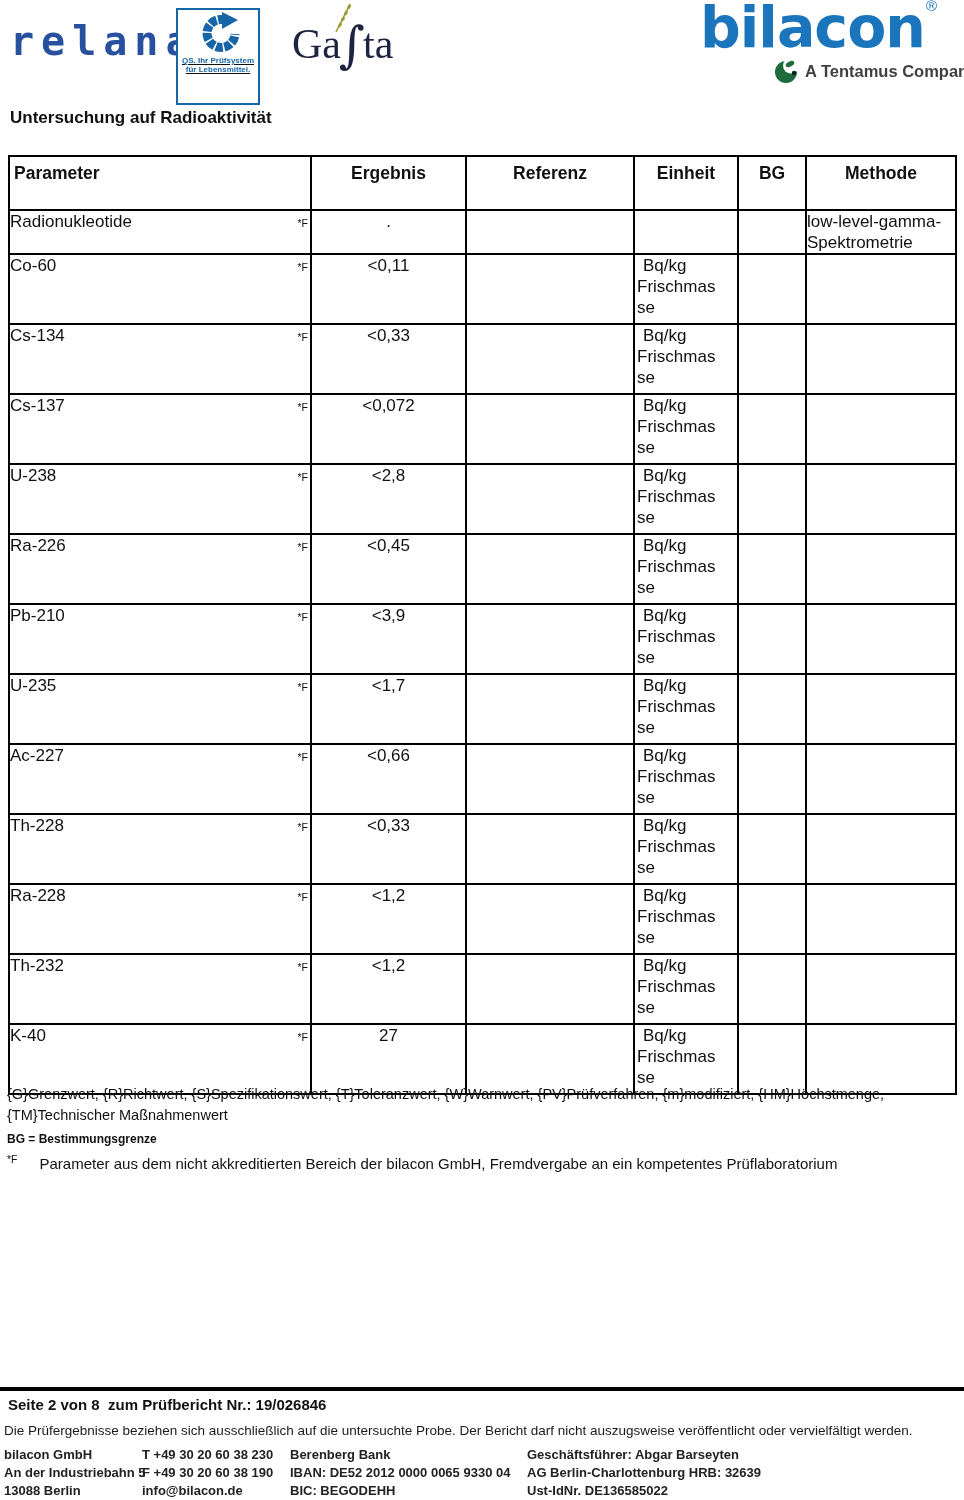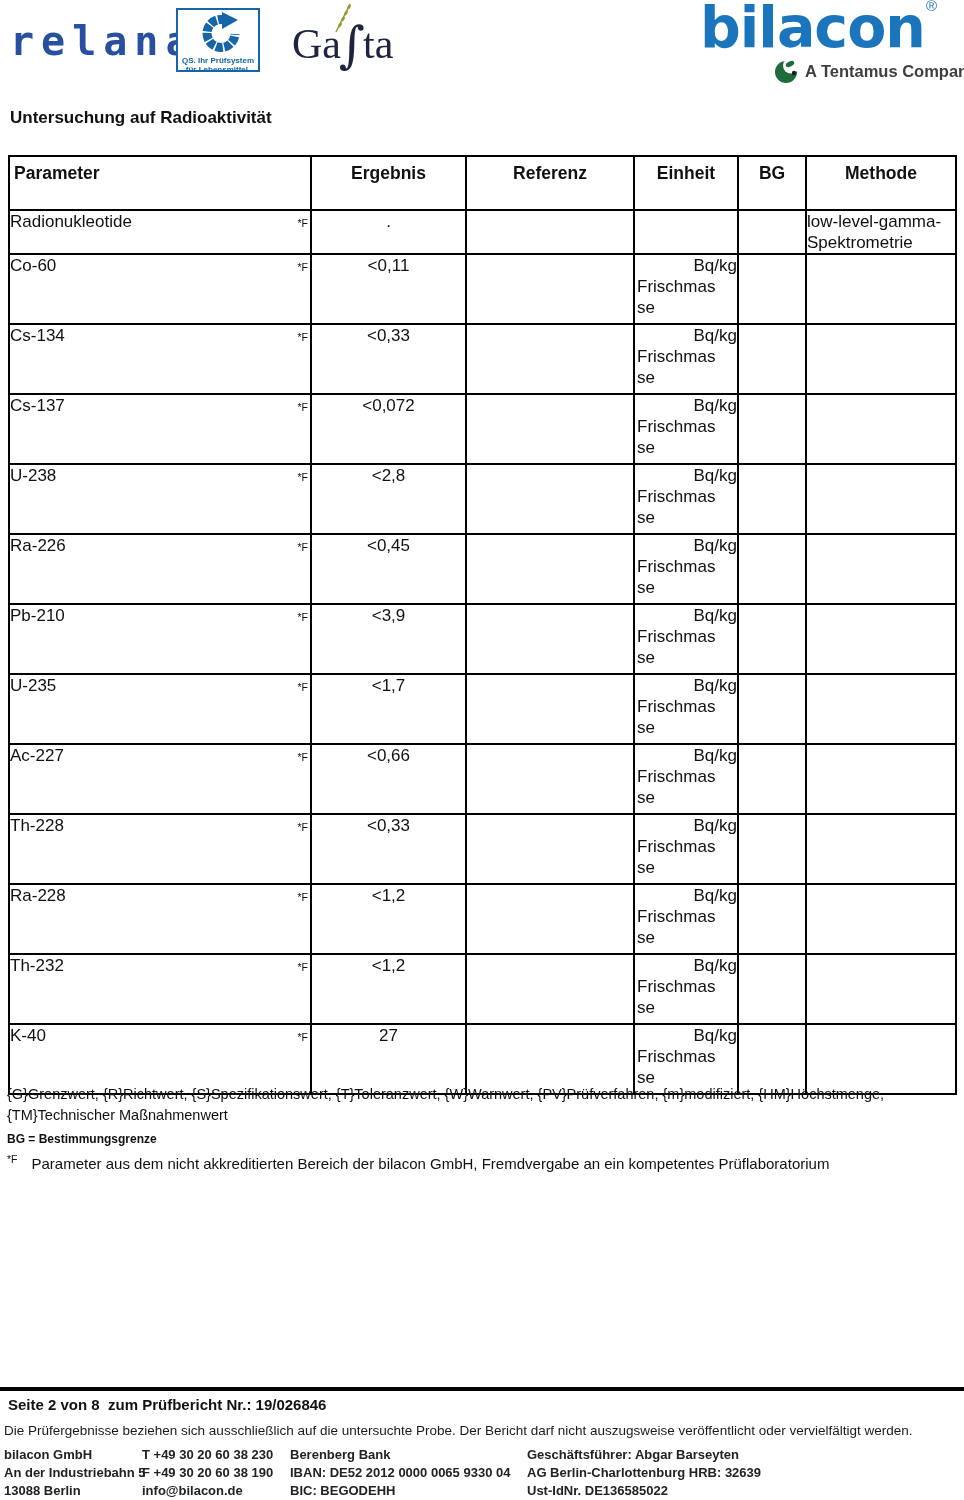--- a/index.html
+++ b/index.html
@@ -12,21 +12,21 @@
     --sprig-gold:#9a9a33;
   }
   html,body{margin:0;padding:0;background:#ffffff;}
   body{width:964px;height:1500px;font-family:"Liberation Sans",sans-serif;color:var(--text-dark);}
   .page{position:relative;width:964px;height:1500px;background:#fff;overflow:hidden;}
 
   
   .logoband{position:absolute;top:0;left:0;width:964px;height:110px;}
   .relana{position:absolute;left:10px;top:18px;color:var(--relana-blue);font-weight:700;font-size:40px;letter-spacing:7px;font-family:"DejaVu Sans Mono","Liberation Sans",sans-serif;}
   .relana sup{font-size:13px;letter-spacing:0;position:relative;top:-14px;left:-4px;}
-  .qsbox{position:absolute;left:176px;top:8px;width:84px;height:64px;border:2px solid var(--qs-blue);box-sizing:border-box;background:#fff;text-align:center;}
+  .qsbox{position:absolute;left:176px;top:8px;width:84px;height:97px;border:2px solid var(--qs-blue);box-sizing:border-box;background:#fff;text-align:center;text-decoration:underline;}
   .qsbox svg{display:block;margin:2px auto 0 auto;}
   .qstext{color:var(--qs-blue);font-weight:700;font-size:8px;line-height:9px;}
   .gafta{position:absolute;left:292px;top:12px;width:90px;height:80px;color:var(--gafta-navy);font-family:"Liberation Serif",serif;font-size:42px;}
   .gafta .gf{font-family:"DejaVu Serif",serif;font-size:50px;position:relative;top:4px;margin:0 -2px;}
   .gafta .sprig{position:absolute;left:38px;top:-10px;}
   .bilacon{position:absolute;left:700px;top:-6px;width:264px;text-align:left;}
   .bilacon .big{color:var(--bilacon-blue);font-family:"DejaVu Sans",sans-serif;font-weight:700;font-size:57px;letter-spacing:-1px;}
   .bilacon sup{color:var(--bilacon-blue);font-size:15px;position:relative;top:-30px;left:1px;}
   .tagline{position:absolute;left:74px;top:64px;display:flex;align-items:center;gap:5px;white-space:nowrap;}
   .tagline .tg-text{font-size:16.5px;font-weight:700;color:#3f3f3f;}
@@ -42,29 +42,29 @@
   table.report thead tr{height:54px;}
   table.report th{font-weight:700;font-size:17.5px;padding-top:6px;}
   table.report th.left{text-align:left;padding-left:4px;}
   table.report tbody tr{height:70px;}
   table.report tbody tr:first-child{height:40px;}
   td.param{position:relative;padding:3px 14px 0 4px;text-align:left;}
   td.param .marker{position:absolute;top:2px;right:2px;font-size:10.5px;font-weight:400;}
   td.result{text-align:center;padding-top:3px;}
   td.unit{padding-top:3px;}
   td.unit .uline{text-align:left;padding-left:2px;}
-  td.unit .uline.center{text-align:right;padding-left:8px;}
+  td.unit .uline.center{text-align:left;padding-left:8px;}
   td.method{padding:3px 0 0 3px;text-align:left;}
 
   
   .legend{position:absolute;left:7px;top:1084px;width:950px;font-size:14.5px;line-height:21px;}
   .bgnote{position:absolute;left:7px;top:1132px;font-size:12px;font-weight:bold;}
   .fnote{position:absolute;left:7px;top:1153px;font-size:15px;}
   .fnote .fm{font-size:10.5px;vertical-align:super;}
-  .fnote .ft{margin-left:14px;}
+  .fnote .ft{margin-left:22px;}
 
   
   .rule{position:absolute;left:0;top:1387px;width:964px;height:4px;background:#000;}
   .pageline{position:absolute;left:8px;top:1396px;font-size:15px;font-weight:700;white-space:pre-wrap;}
   .disclaimer{position:absolute;left:4px;top:1423px;width:956px;font-size:13.5px;color:#1a1a1a;}
   .contact{position:absolute;left:0;top:1446px;width:964px;height:54px;}
   .fcol{position:absolute;top:0;font-size:13px;font-weight:700;line-height:18px;color:#222;white-space:nowrap;}
   .fcol.c1{left:4px;} .fcol.c2{left:142px;} .fcol.c3{left:290px;} .fcol.c4{left:527px;}
 </style>
 </head>

